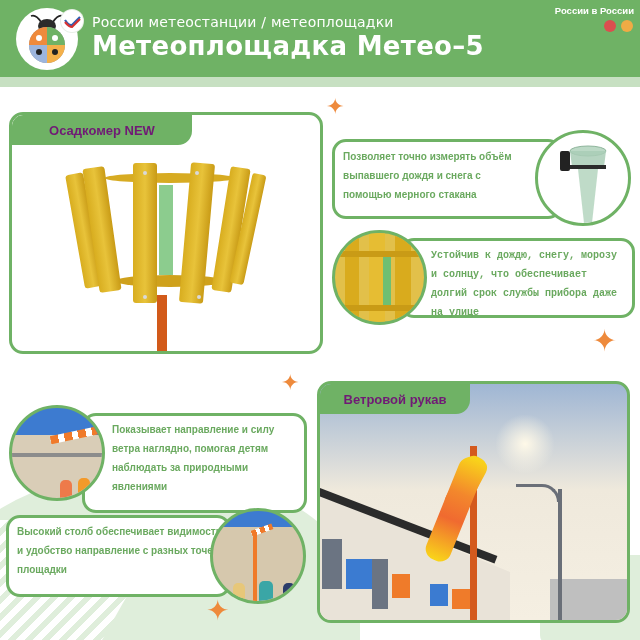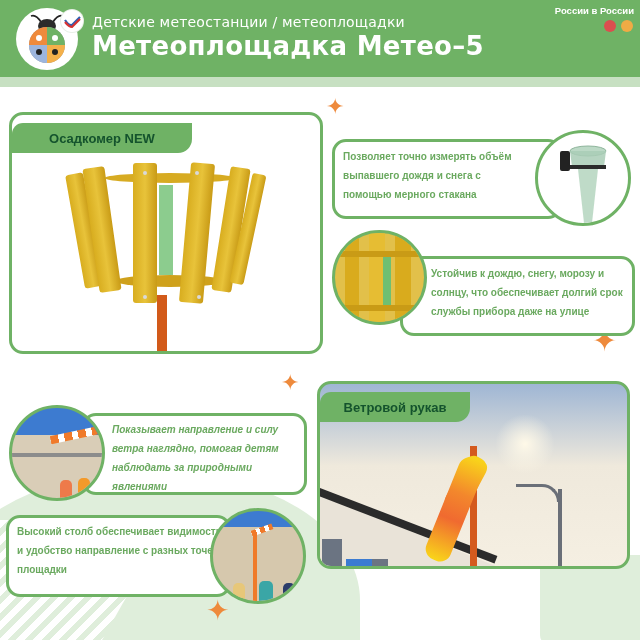--- a/index.html
+++ b/index.html
@@ -20,21 +20,21 @@
 
   
   .bg-blob { position: absolute; background: #dfeedb; }
   .stripes { position: absolute; background: repeating-linear-gradient(135deg, #ffffff 0 6px, #dfeedb 6px 12px); }
 
   
   .sparkle { position: absolute; color: #ee8a3c; line-height: 1; }
 
   
   .card { position: absolute; background: #ffffff; border: 3px solid #6fb265; border-radius: 14px; overflow: hidden; }
-  .card-tab { position: absolute; left: 0; top: 8px; height: 30px; background: #6fb265; color: #14532d; font-weight: bold; font-size: 13px; display: flex; align-items: center; justify-content: center; border-radius: 11px 0 14px 0; }
+  .card-tab { position: absolute; left: 0; top: 0; height: 30px; background: #6fb265; color: #701a75; font-weight: bold; font-size: 13px; display: flex; align-items: center; justify-content: center; border-radius: 11px 0 14px 0; }
 
   .bubble { position: absolute; background: #ffffff; border: 3px solid #6fb265; border-radius: 14px; color: #6aa95f; font-weight: bold; font-size: 10px; line-height: 19px; }
   .circle { position: absolute; border-radius: 50%; border: 3px solid #6fb265; overflow: hidden; background: #ffffff; }
 
   
   .slat { position: absolute; background: linear-gradient(90deg, #d8ad1f, #e8c33a 50%, #c99b16); border-radius: 3px; }
   .bolt { position: absolute; width: 4px; height: 4px; border-radius: 50%; background: #d9d9d9; }
 </style>
 </head>
 <body>
@@ -64,21 +64,21 @@
       <circle cx="39" cy="44" r="3" fill="#222"></circle>
     </svg>
   </div>
   <div class="flag-badge">
     <svg width="22" height="22" viewBox="0 0 22 22">
       <path d="M4 9 Q8 14 11 14 Q15 10 19 5" stroke="#ffffff" stroke-width="3" fill="none"></path>
       <path d="M4 10 Q8 16 11 15 Q15 11 19 7" stroke="#2f5fb3" stroke-width="2.2" fill="none"></path>
       <path d="M4 12 Q8 17 11 17 Q15 13 19 9" stroke="#d63333" stroke-width="2.2" fill="none"></path>
     </svg>
   </div>
-  <div class="subtitle">Детские метеостанции / метеоплощадки</div>
+  <div class="subtitle">России метеостанции / метеоплощадки</div>
   <div class="title">Метеоплощадка Метео–5</div>
   <div class="made-in">России в России</div>
   <div class="dot red"></div>
   <div class="dot orange"></div>
 
   <div class="sparkle" style="left:326px; top:96px; font-size:22px;">✦</div>
   <div class="sparkle" style="left:592px; top:326px; font-size:30px;">✦</div>
   <div class="sparkle" style="left:281px; top:372px; font-size:22px;">✦</div>
   <div class="sparkle" style="left:206px; top:597px; font-size:28px;">✦</div>
 
@@ -108,54 +108,54 @@
   <div class="circle" style="left:535px; top:130px; width:96px; height:96px;">
     <svg width="96" height="96" viewBox="0 0 96 96">
       <rect x="22" y="18" width="10" height="20" rx="2" fill="#222"></rect>
       <ellipse cx="50" cy="18" rx="18" ry="5" fill="#bcd9c6" stroke="#8fb59c"></ellipse>
       <path d="M32 18 L68 18 L66 34 L34 34 Z" fill="#a9ccb6" opacity="0.85"></path>
       <rect x="32" y="32" width="36" height="4" fill="#2b2b2b"></rect>
       <path d="M40 36 L60 36 L54 90 L46 90 Z" fill="#b8d7c2" opacity="0.9"></path>
     </svg>
   </div>
 
-  <div class="bubble" style="left:400px; top:256px; width:235px; height:80px; padding:5px 4px 0 28px;">
+  <div class="bubble" style="left:400px; top:238px; width:235px; height:80px; padding:5px 4px 0 28px;font-family:Liberation Mono, monospace;">
     <span>Устойчив к дождю, снегу, морозу и солнцу, что обеспечивает долгий срок службы прибора даже на улице</span>
   </div>
   <div class="circle" style="left:332px; top:230px; width:95px; height:95px; background:#e2c04a;">
     <div style="position:absolute; left:10px; top:0; width:14px; height:95px; background:#d9ab1d;"></div>
     <div style="position:absolute; left:34px; top:0; width:16px; height:95px; background:#e6bd33;"></div>
     <div style="position:absolute; left:48px; top:20px; width:8px; height:55px; background:#6fbf72;"></div>
     <div style="position:absolute; left:60px; top:0; width:16px; height:95px; background:#d9ab1d;"></div>
     <div style="position:absolute; left:0; top:18px; width:95px; height:6px; background:#c99b16;"></div>
     <div style="position:absolute; left:0; top:72px; width:95px; height:6px; background:#c99b16;"></div>
   </div>
 
-  <div class="bubble" style="left:82px; top:413px; width:225px; height:82px; padding:4px 4px 0 27px;font-style:italic;">
+  <div class="bubble" style="left:82px; top:413px; width:225px; height:100px; padding:4px 4px 0 27px;">
     <span>Показывает направление и силу ветра наглядно, помогая детям наблюдать за природными явлениями</span>
   </div>
   <div class="circle" style="left:9px; top:405px; width:96px; height:96px; background:linear-gradient(180deg,#3d7bd0 0 30%, #d9cdb7 30% 100%);">
     <div style="position:absolute; left:0; top:45px; width:96px; height:4px; background:#8c8c8c;"></div>
     <div style="position:absolute; left:38px; top:22px; width:60px; height:8px; background:repeating-linear-gradient(90deg,#f07a2a 0 8px,#ffffff 8px 14px); transform:rotate(-12deg);"></div>
     <div style="position:absolute; left:48px; top:72px; width:12px; height:24px; background:#ee7a4a; border-radius:5px 5px 0 0;"></div>
     <div style="position:absolute; left:66px; top:70px; width:12px; height:26px; background:#f39a2a; border-radius:5px 5px 0 0;"></div>
   </div>
 
   <div class="bubble" style="left:6px; top:515px; width:225px; height:82px; padding:4px 4px 0 8px;">
     <span>Высокий столб обеспечивает видимость и удобство направление с разных точек площадки</span>
   </div>
   <div class="circle" style="left:210px; top:508px; width:96px; height:96px; background:linear-gradient(180deg,#3d7bd0 0 18%, #d6c8ad 18% 100%);">
     <div style="position:absolute; left:40px; top:20px; width:4px; height:76px; background:#ef7b2a;"></div>
     <div style="position:absolute; left:38px; top:16px; width:22px; height:6px; background:repeating-linear-gradient(90deg,#f07a2a 0 5px,#ffffff 5px 9px); transform:rotate(-20deg);"></div>
     <div style="position:absolute; left:20px; top:72px; width:12px; height:24px; background:#e7c779; border-radius:5px 5px 0 0;"></div>
     <div style="position:absolute; left:46px; top:70px; width:14px; height:26px; background:#3aa6a6; border-radius:5px 5px 0 0;"></div>
     <div style="position:absolute; left:70px; top:72px; width:12px; height:24px; background:#2b3c6a; border-radius:5px 5px 0 0;"></div>
   </div>
 
-  <div class="card" style="left:317px; top:381px; width:313px; height:188px; background:linear-gradient(180deg,#9fb6d4 0%, #efe9dc 45%, #f5efe2 100%);">
+  <div class="card" style="left:317px; top:381px; width:313px; height:242px; background:linear-gradient(180deg,#9fb6d4 0%, #efe9dc 45%, #f5efe2 100%);">
     <div style="position:absolute; left:0; top:0; width:313px; height:242px;">
       <div style="position:absolute; left:175px; top:30px; width:60px; height:60px; border-radius:50%; background:radial-gradient(circle,#fff9e8 0%, rgba(255,249,232,0) 70%);"></div>
       <div style="position:absolute; left:0; top:110px; width:190px; height:130px; background:#e9e3d8; clip-path: polygon(0 0, 100% 60%, 100% 100%, 0 100%);"></div>
       <div style="position:absolute; left:0; top:104px; width:190px; height:8px; background:#2b2b2b; transform-origin:0 0; transform:rotate(21deg);"></div>
       <div style="position:absolute; left:2px; top:155px; width:20px; height:50px; background:#6b7482;"></div>
       <div style="position:absolute; left:26px; top:175px; width:26px; height:30px; background:#3b7bd1;"></div>
       <div style="position:absolute; left:52px; top:175px; width:16px; height:50px; background:#6b7482;"></div>
       <div style="position:absolute; left:72px; top:190px; width:18px; height:24px; background:#ef7b2a;"></div>
       <div style="position:absolute; left:110px; top:200px; width:18px; height:22px; background:#3b7bd1;"></div>
       <div style="position:absolute; left:132px; top:205px; width:20px; height:20px; background:#ef7b2a;"></div>

